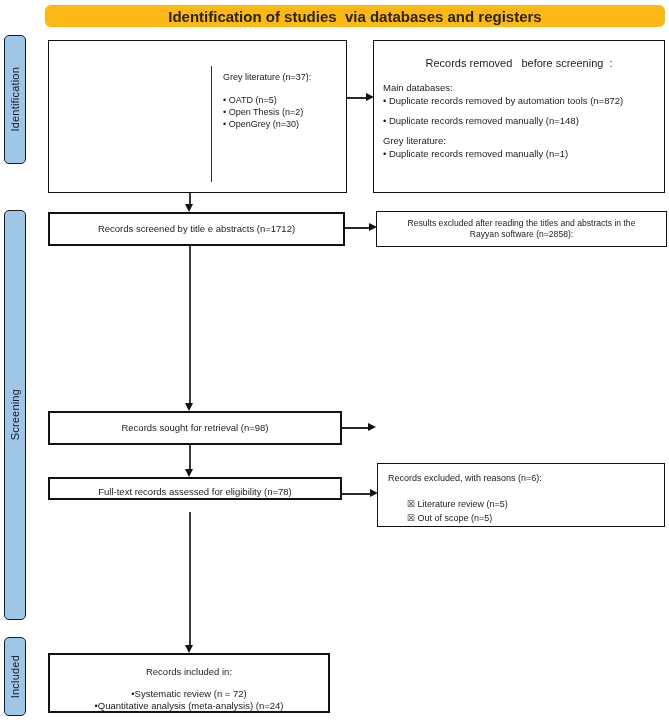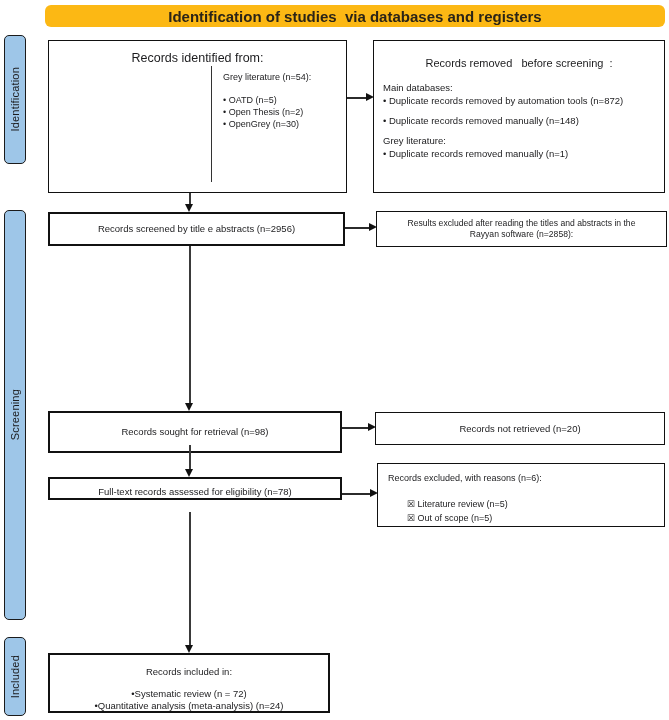--- a/index.html
+++ b/index.html
@@ -78,56 +78,52 @@
     <span>Identification</span>
   </div>
   <div class="side" style="top:210px; height:410px;">
     <span>Screening</span>
   </div>
   <div class="side" style="top:637px; height:79px;">
     <span>Included</span>
   </div>
 
   <div class="box" style="left:48px; top:40px; width:299px; height:153px;">
-    <div class="boxA-title">Records identified from:</div>
     <div class="divider"></div>
     <div class="colR">
-      <div class="col-head">Grey literature (n=54):</div>
+      <div class="col-head">Grey literature (n=37):</div>
       <div class="col-item">• OATD (n=5)</div>
       <div class="col-item">• Open Thesis (n=2)</div>
       <div class="col-item">• OpenGrey (n=30)</div>
     </div>
   </div>
 
   <div class="box" style="left:373px; top:40px; width:292px; height:153px;">
     <div class="boxB-title">Records removed   before screening  :</div>
     <div class="boxB-body">
       <div class="b-head">Main databases:</div>
       <div class="b-item mb8">• Duplicate records removed by automation tools (n=872)</div>
       <div class="b-item mb8">• Duplicate records removed manually (n=148)</div>
       <div class="b-head">Grey literature:</div>
       <div class="b-item">• Duplicate records removed manually (n=1)</div>
     </div>
   </div>
 
   <div class="box thick center" style="left:48px; top:212px; width:297px; height:34px;">
-    <span class="lbl">Records screened by title e abstracts (n=2956)</span>
+    <span class="lbl">Records screened by title e abstracts (n=1712)</span>
   </div>
 
   <div class="box center" style="left:376px; top:211px; width:291px; height:36px; padding:16px 18px;">
     <span class="lbl-sm">Results excluded after reading the titles and abstracts in the Rayyan software (n=2858):</span>
   </div>
 
-  <div class="box thick center" style="left:48px; top:411px; width:294px; height:42px;">
+  <div class="box thick center" style="left:48px; top:411px; width:294px; height:34px;">
     <span class="lbl">Records sought for retrieval (n=98)</span>
   </div>
 
-  <div class="box center" style="left:375px; top:412px; width:290px; height:33px;">
-    <span class="lbl">Records not retrieved (n=20)</span>
-  </div>
 
   <div class="box thick center" style="left:48px; top:477px; width:294px; height:23px;align-items:flex-end;">
     <span class="lbl">Full-text records assessed for eligibility (n=78)</span>
   </div>
 
   <div class="box" style="left:377px; top:463px; width:288px; height:64px;">
     <div class="boxH-title">Records excluded, with reasons (n=6):</div>
     <div class="boxH-items">
       <div>☒ Literature review (n=5)</div>
       <div>☒ Out of scope (n=5)</div>

